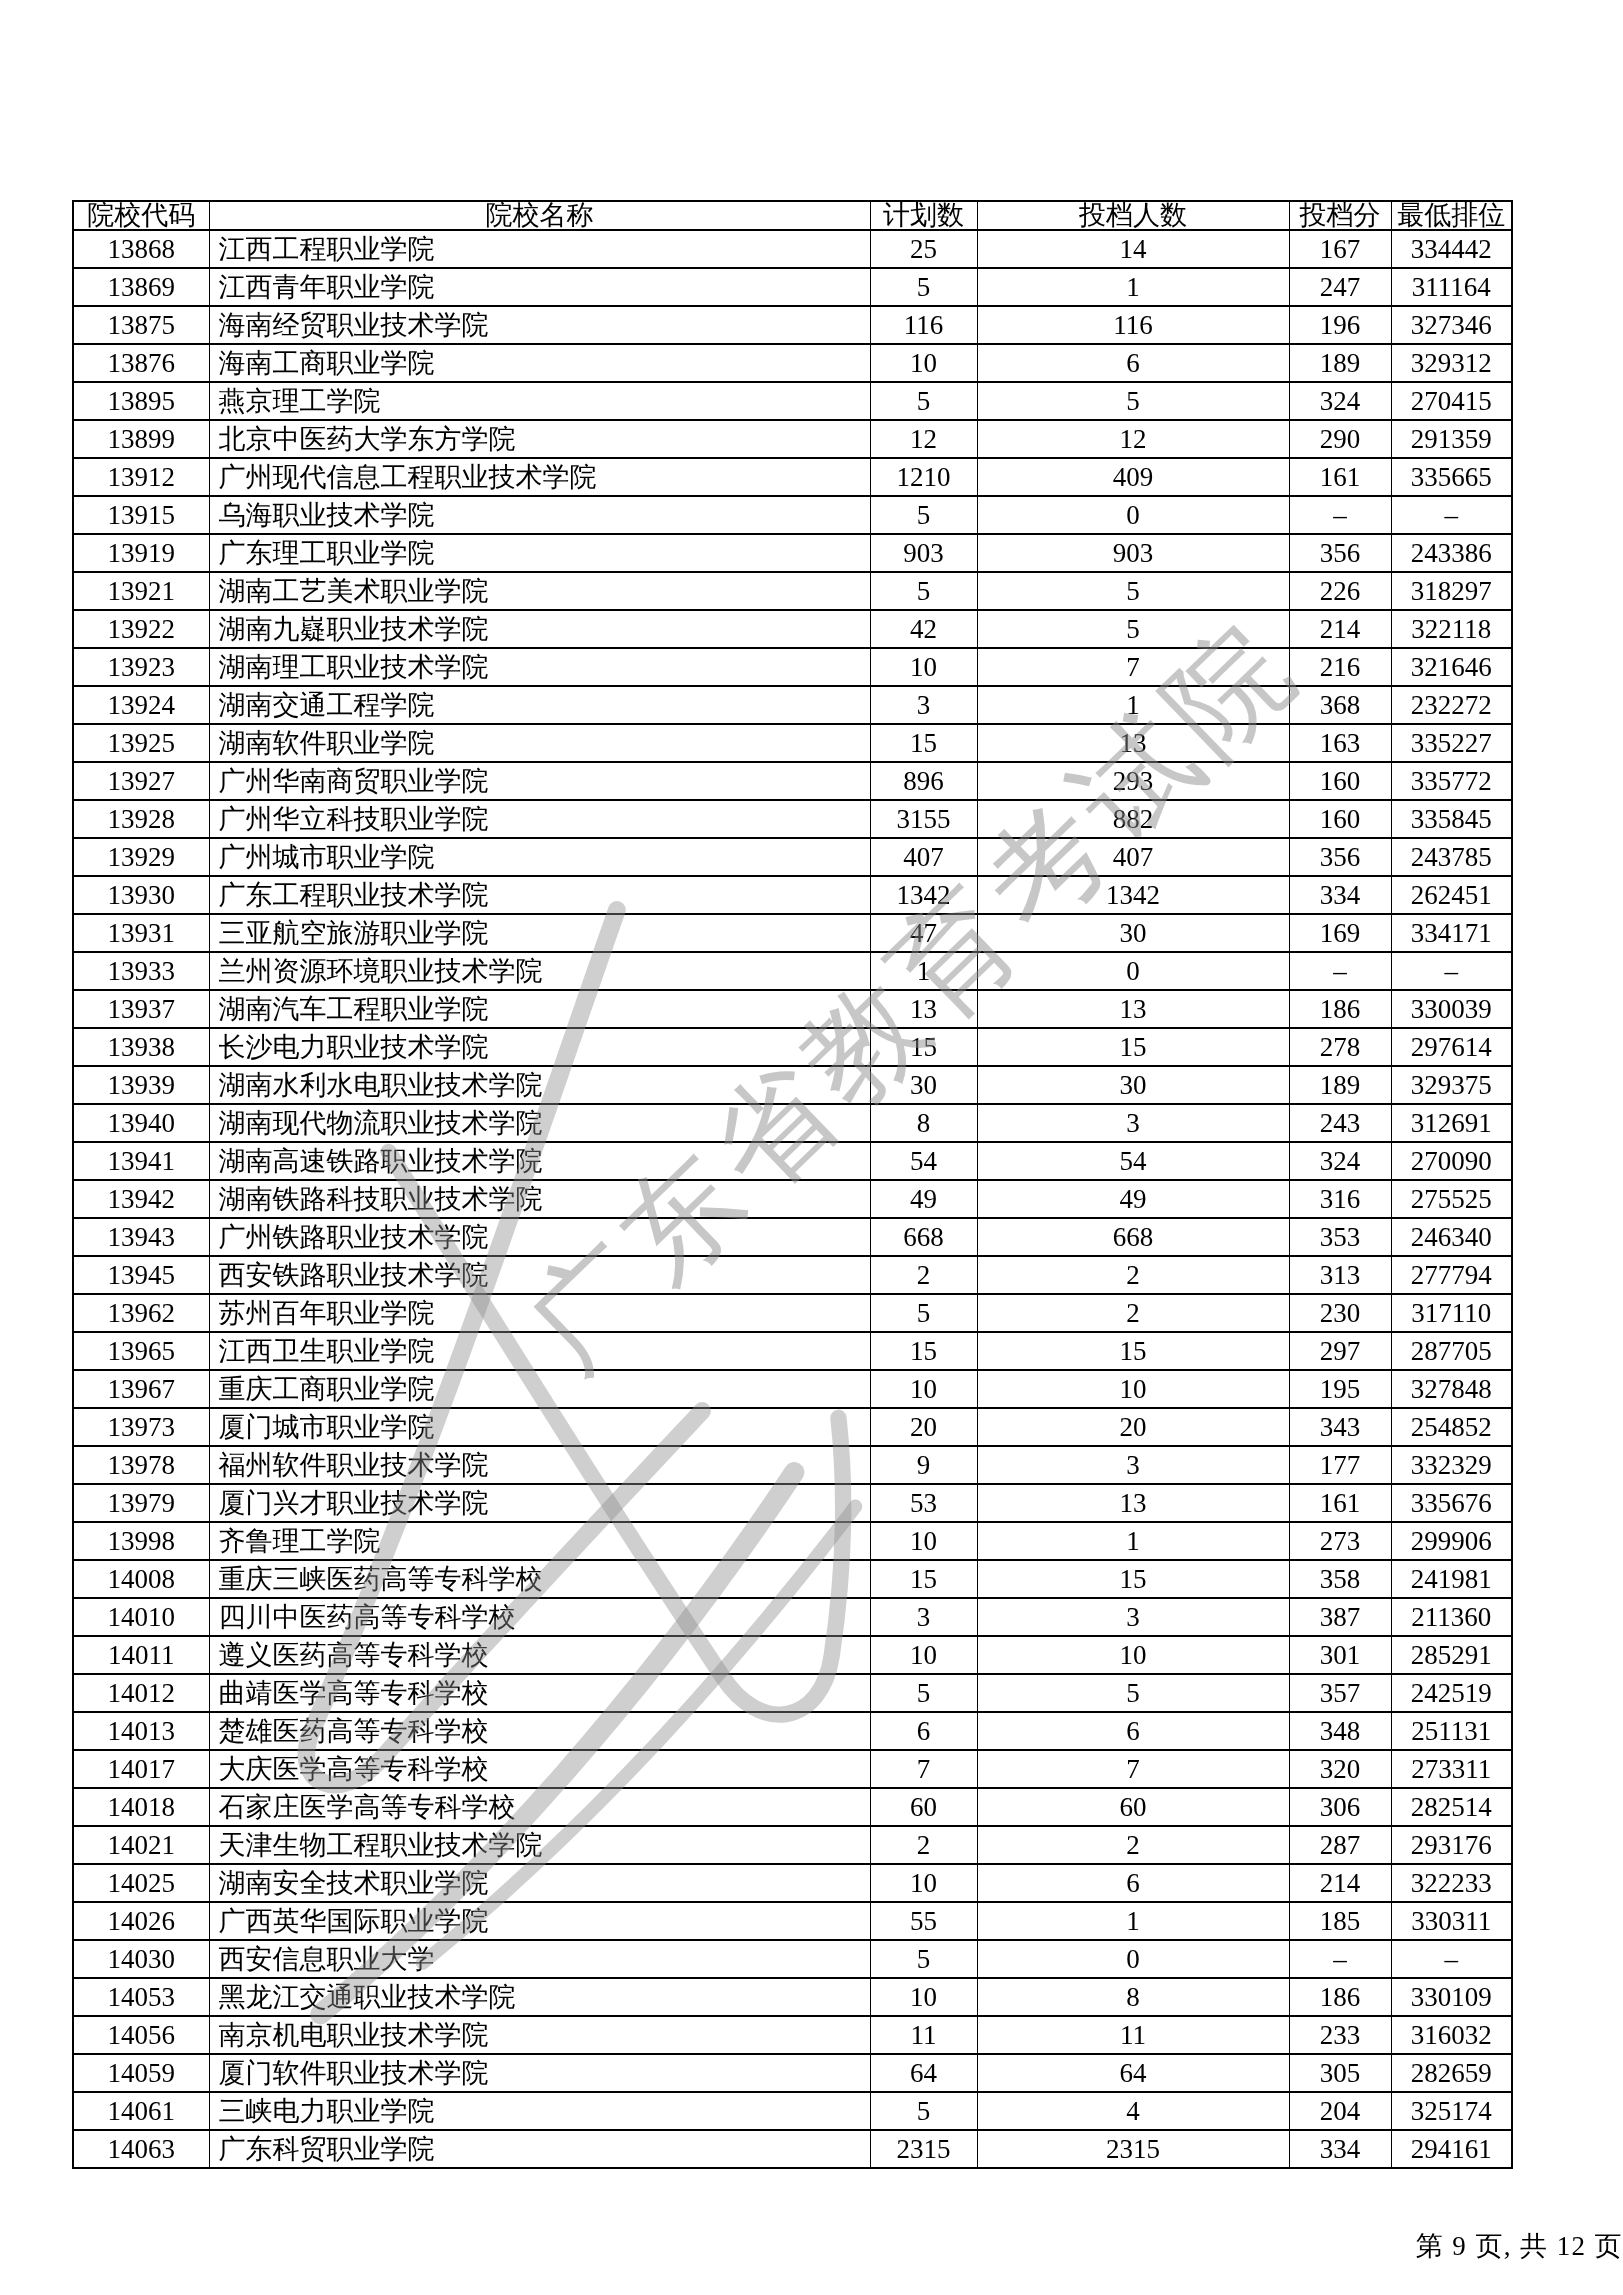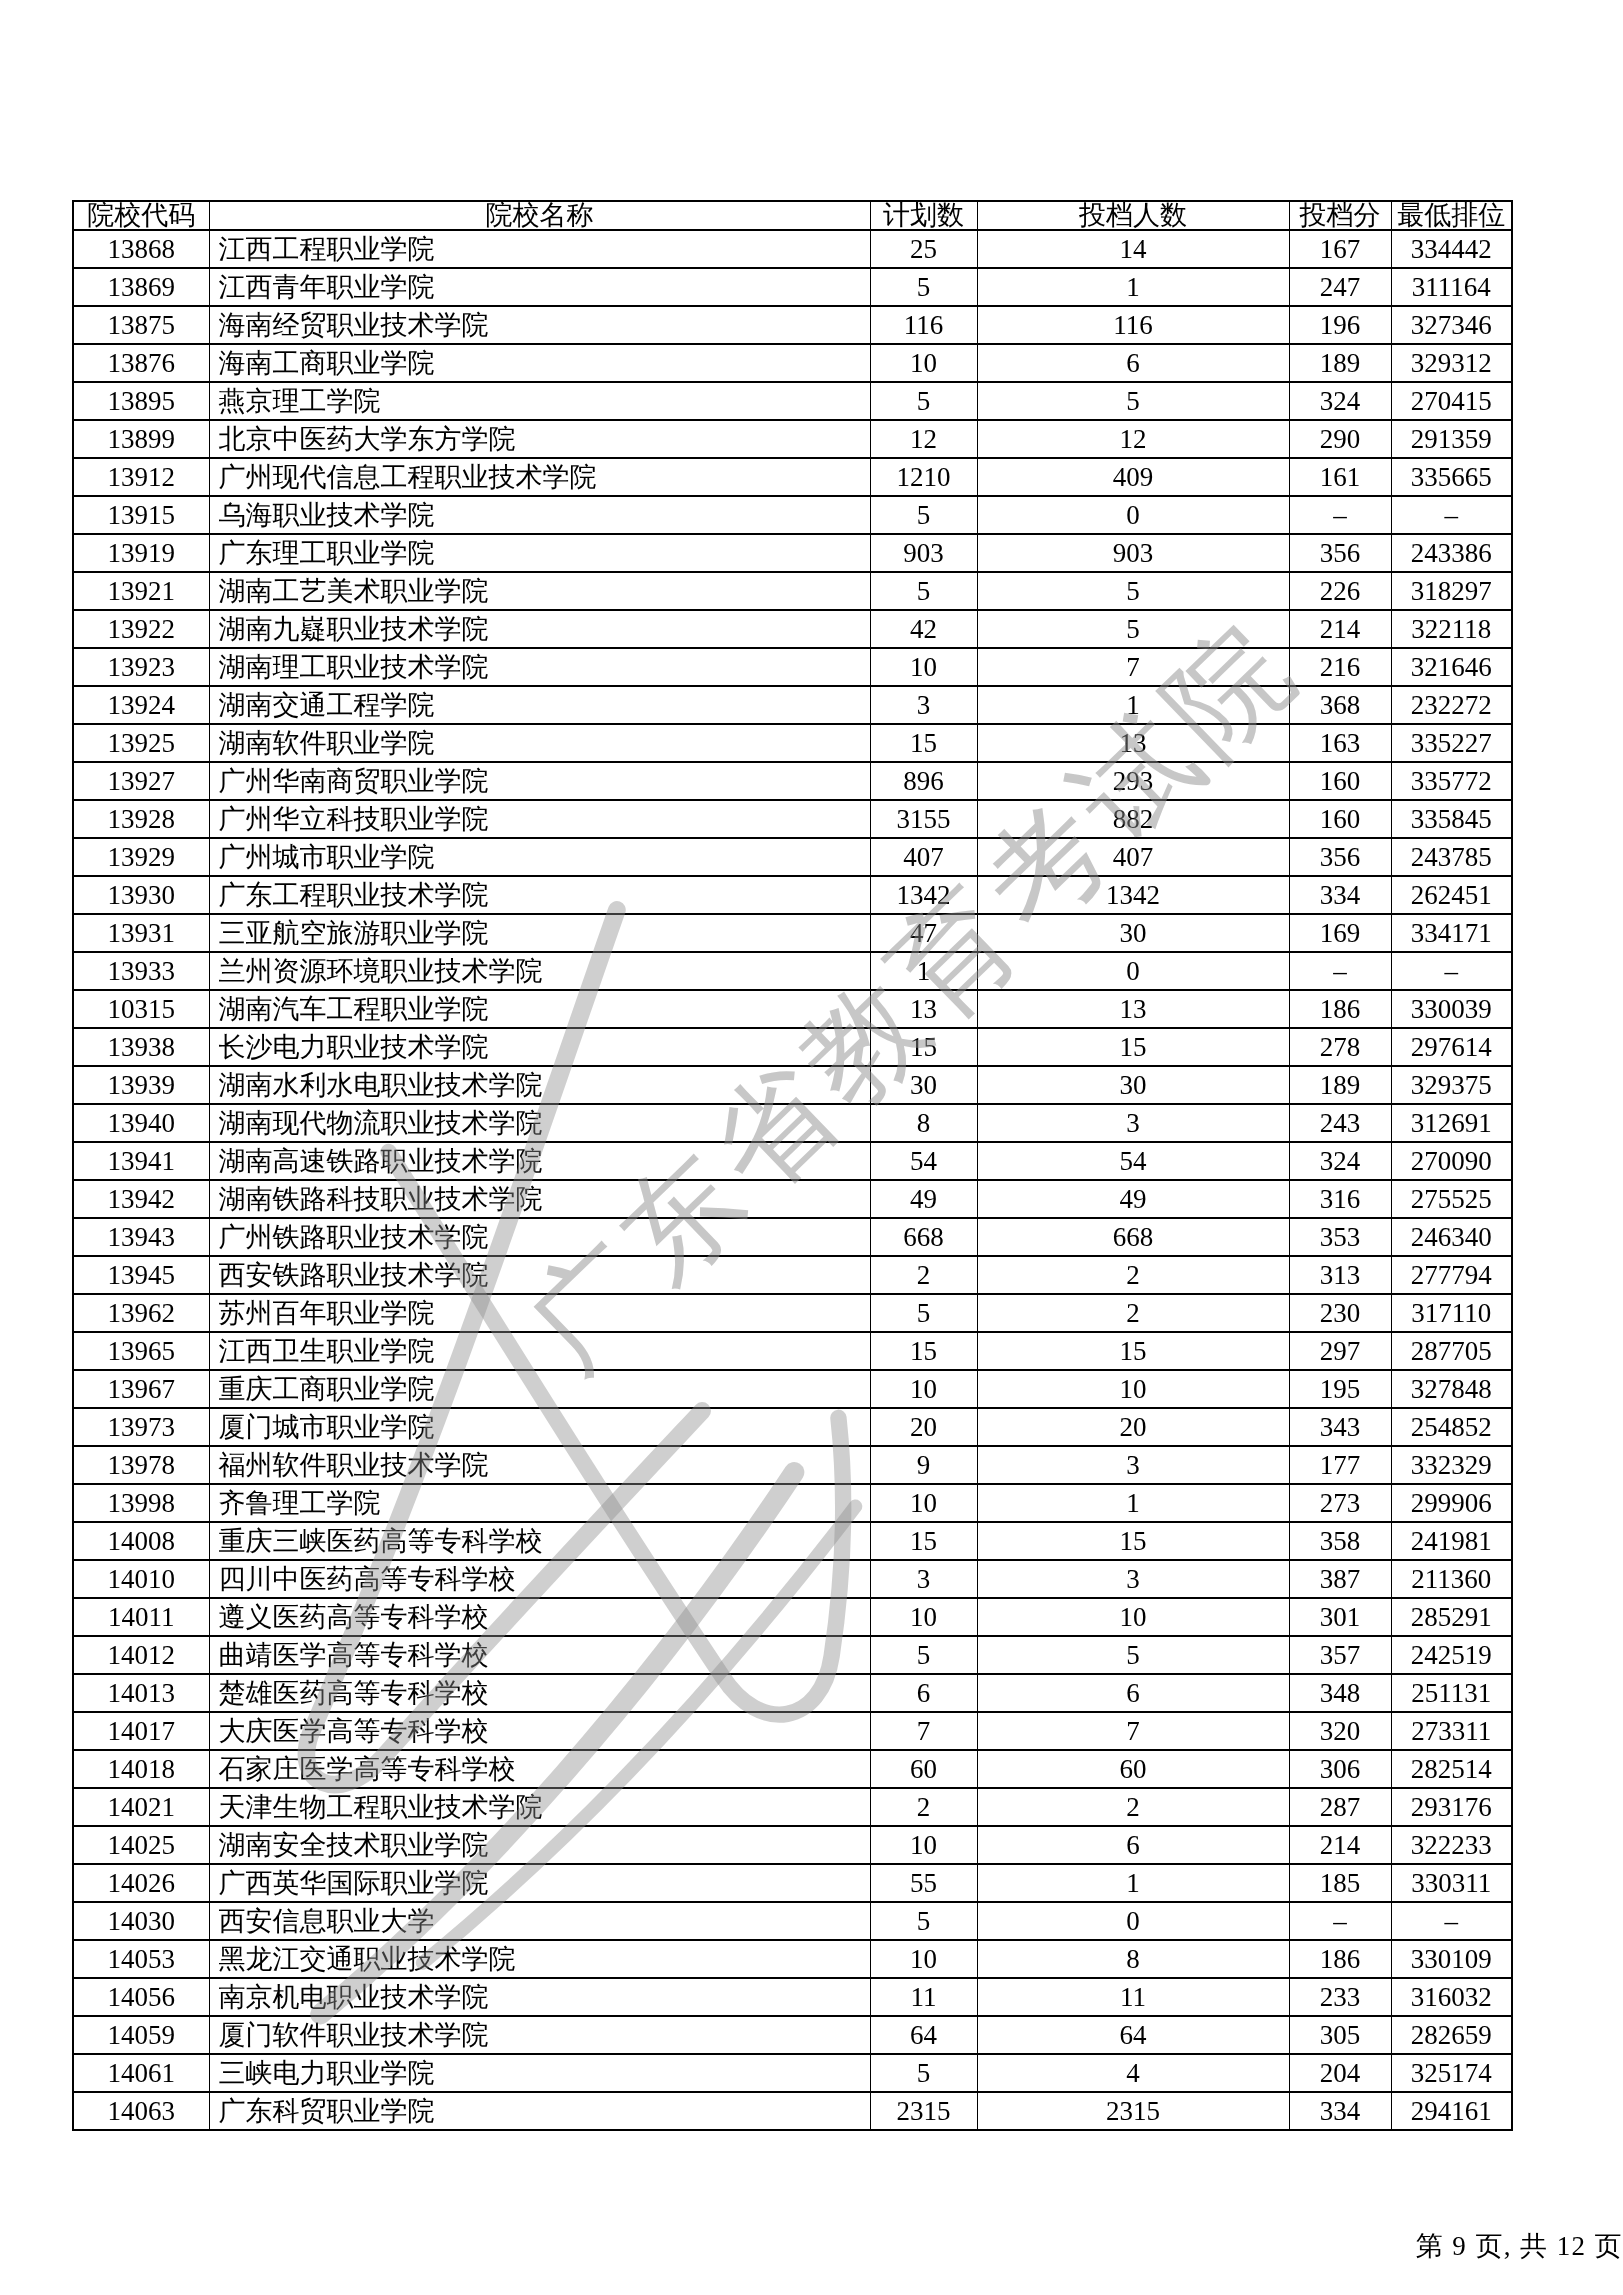--- a/index.html
+++ b/index.html
@@ -257,21 +257,21 @@
         </tr>
         <tr>
           <td class="c0">13933</td>
           <td class="c1">兰州资源环境职业技术学院</td>
           <td class="c2">1</td>
           <td class="c3">0</td>
           <td class="c4">–</td>
           <td class="c5">–</td>
         </tr>
         <tr>
-          <td class="c0">10315</td>
+          <td class="c0">13937</td>
           <td class="c1">湖南汽车工程职业学院</td>
           <td class="c2">13</td>
           <td class="c3">13</td>
           <td class="c4">186</td>
           <td class="c5">330039</td>
         </tr>
         <tr>
           <td class="c0">13938</td>
           <td class="c1">长沙电力职业技术学院</td>
           <td class="c2">15</td>
@@ -361,20 +361,28 @@
         </tr>
         <tr>
           <td class="c0">13978</td>
           <td class="c1">福州软件职业技术学院</td>
           <td class="c2">9</td>
           <td class="c3">3</td>
           <td class="c4">177</td>
           <td class="c5">332329</td>
         </tr>
         <tr>
+          <td class="c0">13979</td>
+          <td class="c1">厦门兴才职业技术学院</td>
+          <td class="c2">53</td>
+          <td class="c3">13</td>
+          <td class="c4">161</td>
+          <td class="c5">335676</td>
+        </tr>
+        <tr>
           <td class="c0">13998</td>
           <td class="c1">齐鲁理工学院</td>
           <td class="c2">10</td>
           <td class="c3">1</td>
           <td class="c4">273</td>
           <td class="c5">299906</td>
         </tr>
         <tr>
           <td class="c0">14008</td>
           <td class="c1">重庆三峡医药高等专科学校</td>

